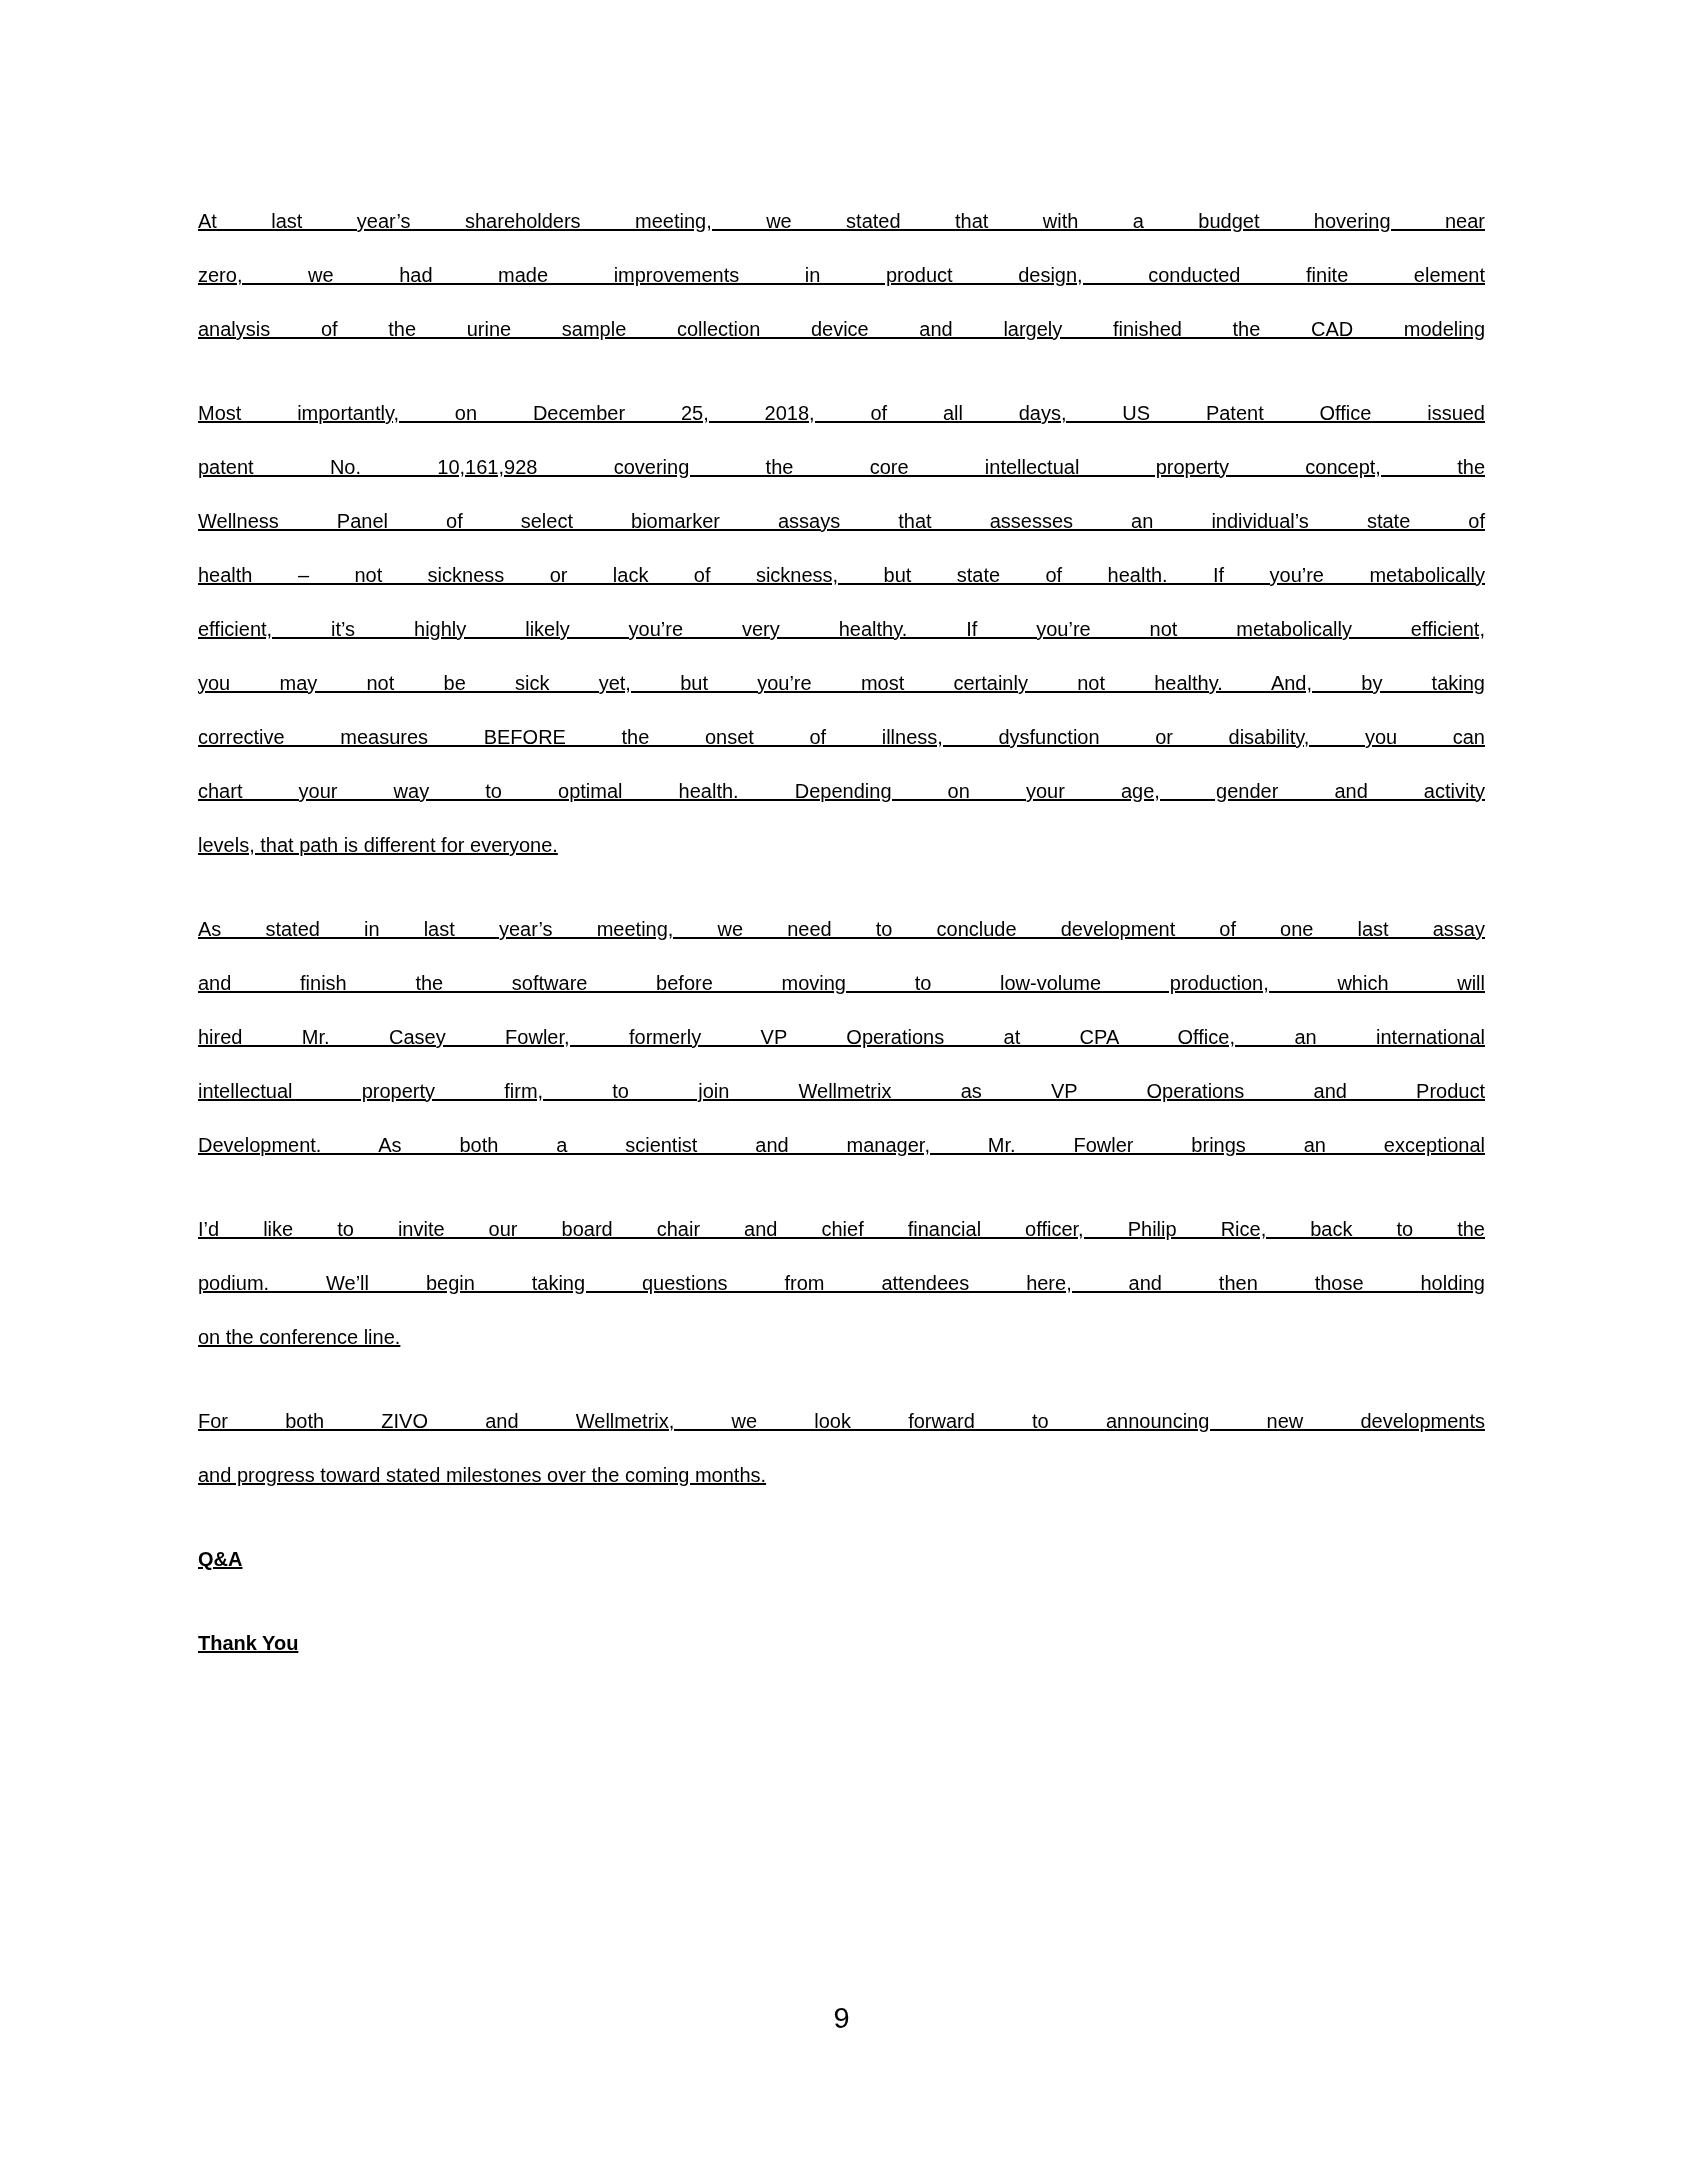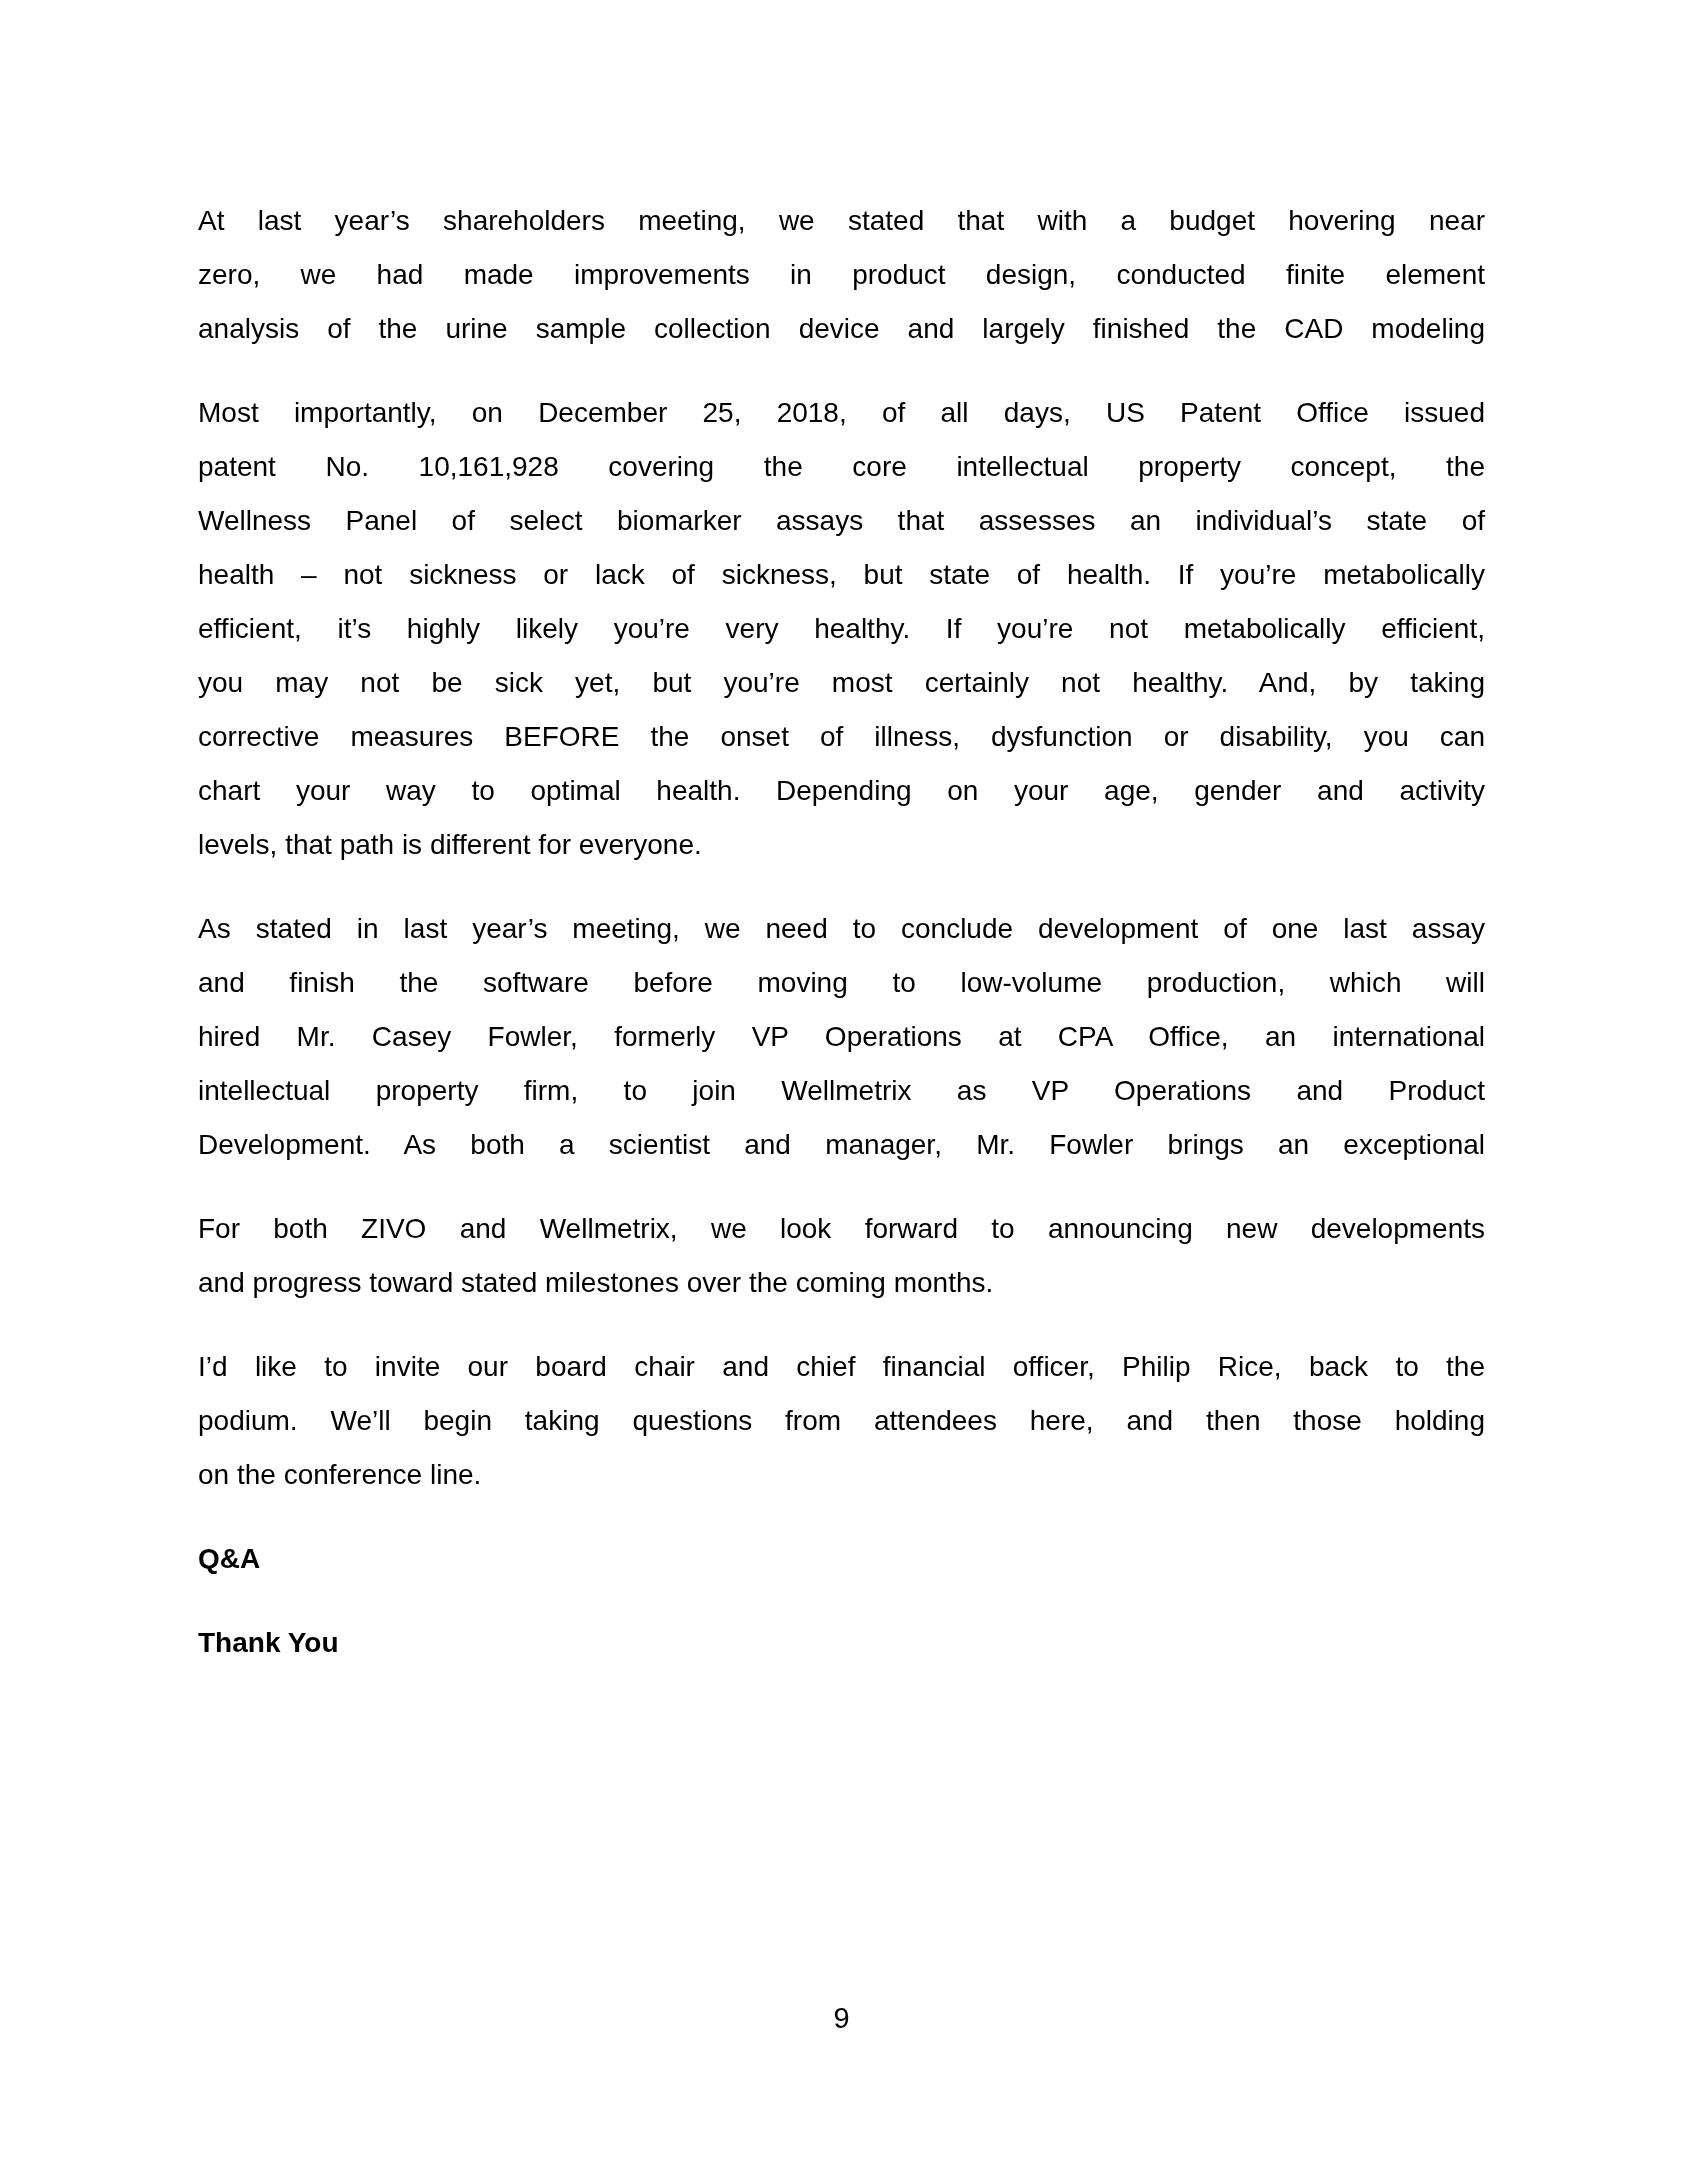--- a/index.html
+++ b/index.html
@@ -19,25 +19,26 @@
   .content {
     position: absolute;
     left: 198px;
     top: 194px;
     width: 1287px;
   }
   .para {
     margin: 0 0 30px 0;
   }
   .line {
-    font-size: 28px;
+    font-size: 20px;
     line-height: 54px;
     text-align: justify;
     text-align-last: justify;
     white-space: normal;
+    text-decoration: underline;
   }
   .line.last {
     text-align-last: left;
   }
   .para.bold .line {
     font-weight: bold;
     text-align: center;
     text-align-last: left;
   }
   .page-number {
@@ -72,27 +73,27 @@
         <div class="line last">levels, that path is different for everyone.</div>
       </div>
       <div class="para">
         <div class="line">As stated in last year’s meeting, we need to conclude development of one last assay</div>
         <div class="line">and finish the software before moving to low-volume production, which will</div>
         <div class="line">hired Mr. Casey Fowler, formerly VP Operations at CPA Office, an international</div>
         <div class="line">intellectual property firm, to join Wellmetrix as VP Operations and Product</div>
         <div class="line">Development. As both a scientist and manager, Mr. Fowler brings an exceptional</div>
       </div>
       <div class="para">
-        <div class="line">For both ZIVO and Wellmetrix, we look forward to announcing new developments</div>
-        <div class="line last">and progress toward stated milestones over the coming months.</div>
-      </div>
-      <div class="para">
         <div class="line">I’d like to invite our board chair and chief financial officer, Philip Rice, back to the</div>
         <div class="line">podium. We’ll begin taking questions from attendees here, and then those holding</div>
         <div class="line last">on the conference line.</div>
+      </div>
+      <div class="para">
+        <div class="line">For both ZIVO and Wellmetrix, we look forward to announcing new developments</div>
+        <div class="line last">and progress toward stated milestones over the coming months.</div>
       </div>
       <div class="para bold">
         <div class="line last">Q&amp;A</div>
       </div>
       <div class="para bold">
         <div class="line last">Thank You</div>
       </div>
     </div>
   <div class="page-number">9</div>
 </div>

